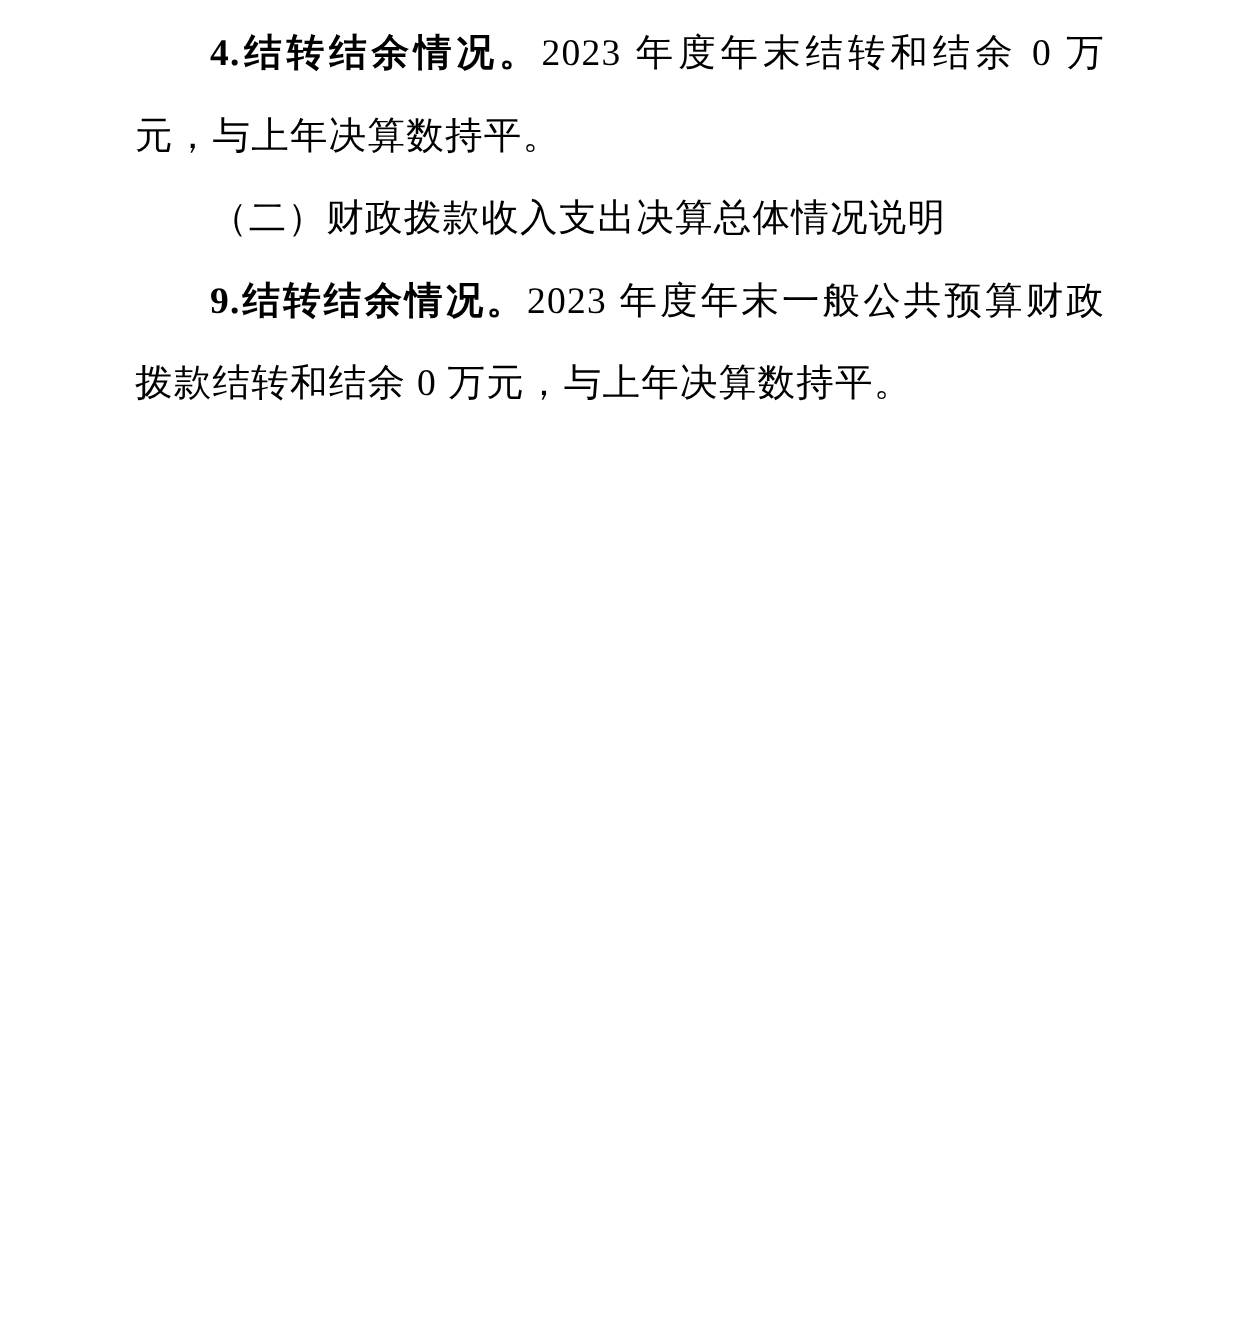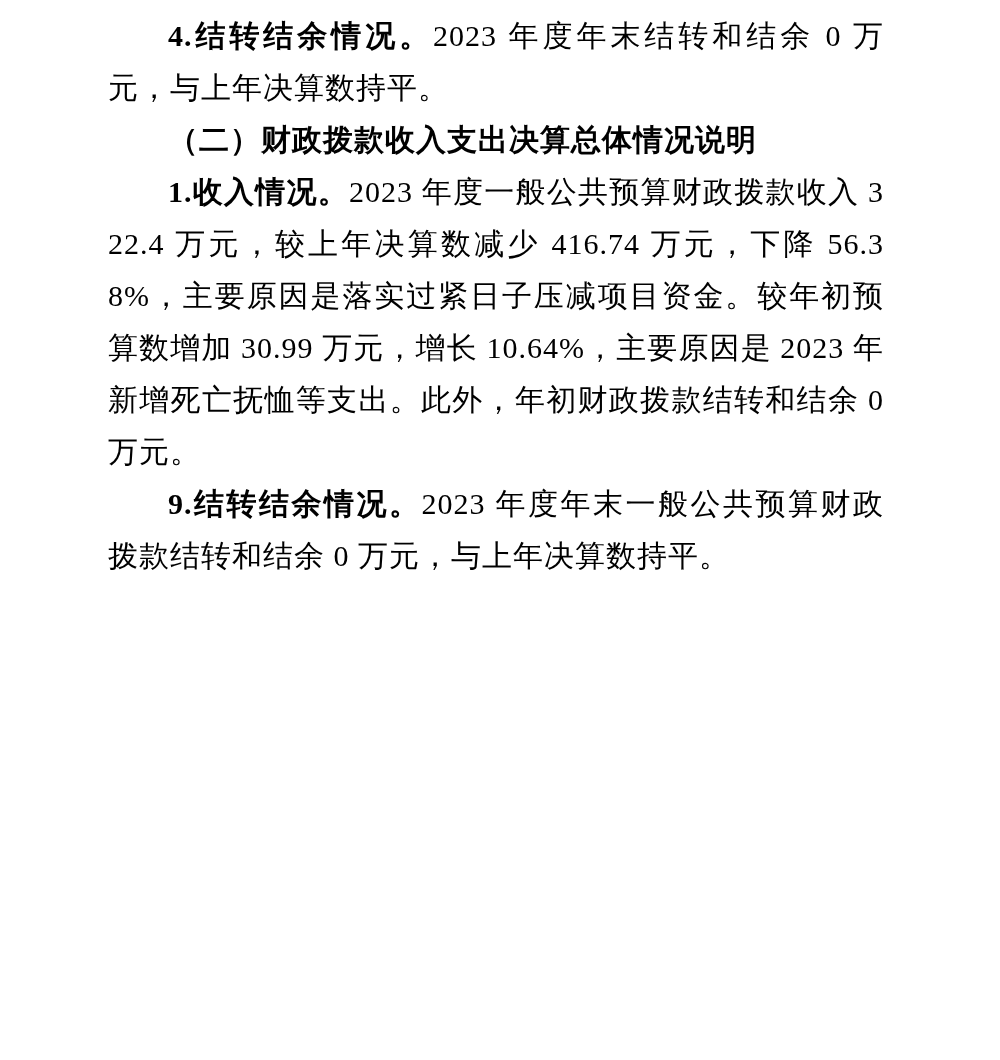--- a/index.html
+++ b/index.html
@@ -17,43 +17,42 @@
   }
   .page-content {
     position: absolute;
     left: 108px;
     top: 10px;
     width: 776px;
   }
   .para {
     margin: 0;
     font-size: 30px;
-    line-height: 52px;
+    line-height: 66px;
     text-align: justify;
     text-justify: inter-ideograph;
     text-indent: 2em;
     letter-spacing: 1px;
     word-break: break-all;
   }
   .para .lead {
     font-weight: bold;
   }
   .para.heading {
-    font-weight: bold;
+    font-weight: normal;
   }
 </style>
 </head>
 <body>
 
 <div class="page-content">
 
   <p class="para"><span class="lead">4.结转结余情况。</span><span>2023 年度年末结转和结余 0 万元，与上年决算数持平。</span></p>
 
   <p class="para heading"><span>（二）财政拨款收入支出决算总体情况说明</span></p>
 
 
 
-  <p class="para"><span class="lead">1.收入情况。</span><span>2023 年度一般公共预算财政拨款收入 322.4 万元，较上年决算数减少 416.74 万元，下降 56.38%，主要原因是落实过紧日子压减项目资金。较年初预算数增加 30.99 万元，增长 10.64%，主要原因是 2023 年新增死亡抚恤等支出。此外，年初财政拨款结转和结余 0 万元。</span></p>
 
 
   <p class="para"><span class="lead">9.结转结余情况。</span><span>2023 年度年末一般公共预算财政拨款结转和结余 0 万元，与上年决算数持平。</span></p>
 
 </div>
 
 </body></html>

